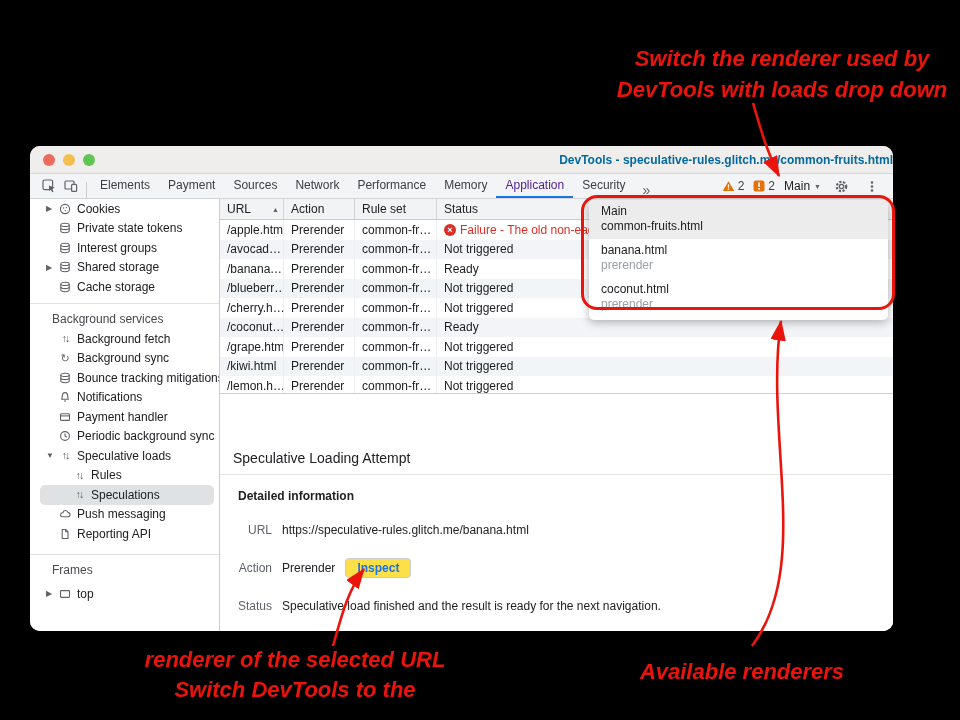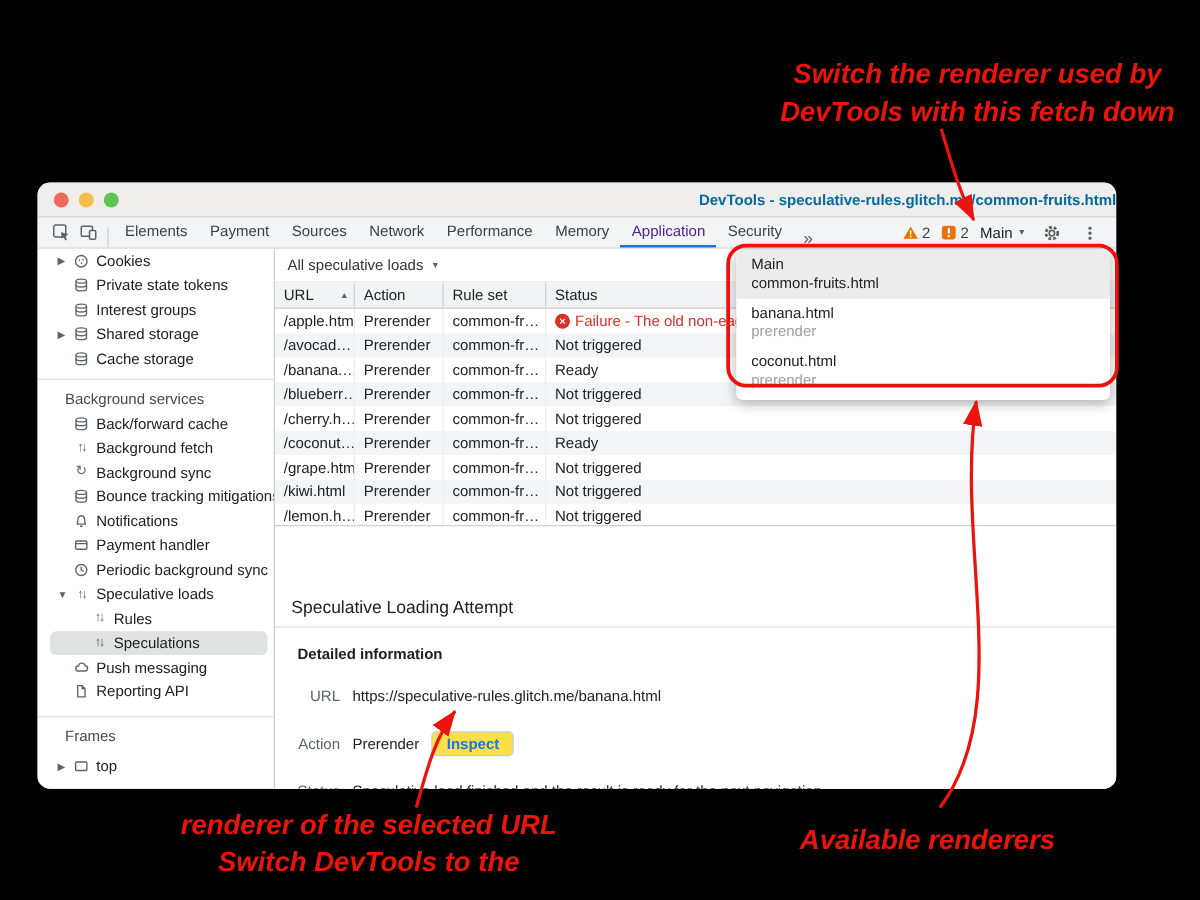--- a/index.html
+++ b/index.html
@@ -226,31 +226,20 @@
             </svg>
         </span>
           <span>Cache storage</span>
       </div>
 
       <div class="side-div"></div>
       <div class="side-section">Background services</div>
 
       <div class="side-row">
         <span class="disc"></span>
-        <span class="s-icon">
-          <svg width="12" height="12" viewBox="0 0 12 12">
-              <ellipse cx="6" cy="2.9" rx="4.2" ry="1.6"></ellipse>
-              <path d="M1.8 2.9 v6.2 a4.2 1.6 0 0 0 8.4 0 v-6.2"></path>
-              <path d="M1.8 6 a4.2 1.6 0 0 0 8.4 0"></path>
-            </svg>
-        </span>
-          <span>Back/forward cache</span>
-      </div>
-      <div class="side-row">
-        <span class="disc"></span>
         <span class="s-icon txt">↑↓</span>
         <span>Background fetch</span>
       </div>
       <div class="side-row">
         <span class="disc"></span>
         <span class="s-icon">↻</span>
         <span>Background sync</span>
       </div>
       <div class="side-row">
         <span class="disc"></span>
@@ -333,24 +322,20 @@
         <span class="s-icon">
           <svg width="12" height="12" viewBox="0 0 12 12">
               <rect x="1.5" y="2.6" width="9" height="6.8" rx="0.8"></rect>
             </svg>
         </span>
           <span>top</span>
       </div>
     </div>
 
     <div class="main">
-      <div class="filter-bar">
-        <span>All speculative loads</span>
-        <span class="caret">▼</span>
-      </div>
 
       <div class="grid-header">
         <div class="gc url">
           <span>URL</span>
           <span class="sort-arrow">▲</span>
         </div>
         <div class="gc action">Action</div>
         <div class="gc ruleset">Rule set</div>
         <div class="gc status">Status</div>
       </div>
@@ -454,21 +439,21 @@
   <div class="rd-item">
     <div class="rd-title">coconut.html</div>
     <div class="rd-sub muted">prerender</div>
   </div>
 </div>
 
 <div class="anno-rect"></div>
 
 <div class="anno-text" style="left:782px; top:43px;">
   <div>Switch the renderer used by</div>
-  <div>DevTools with this fetch down</div>
+  <div>DevTools with loads drop down</div>
 </div>
 
 <div class="anno-text" style="left:295px; top:645px; line-height:30px;">
   <div>renderer of the selected URL</div>
   <div>Switch DevTools to the</div>
 </div>
 
 <div class="anno-text" style="left:742px; top:656px;">
   <div>Available renderers</div>
 </div>

